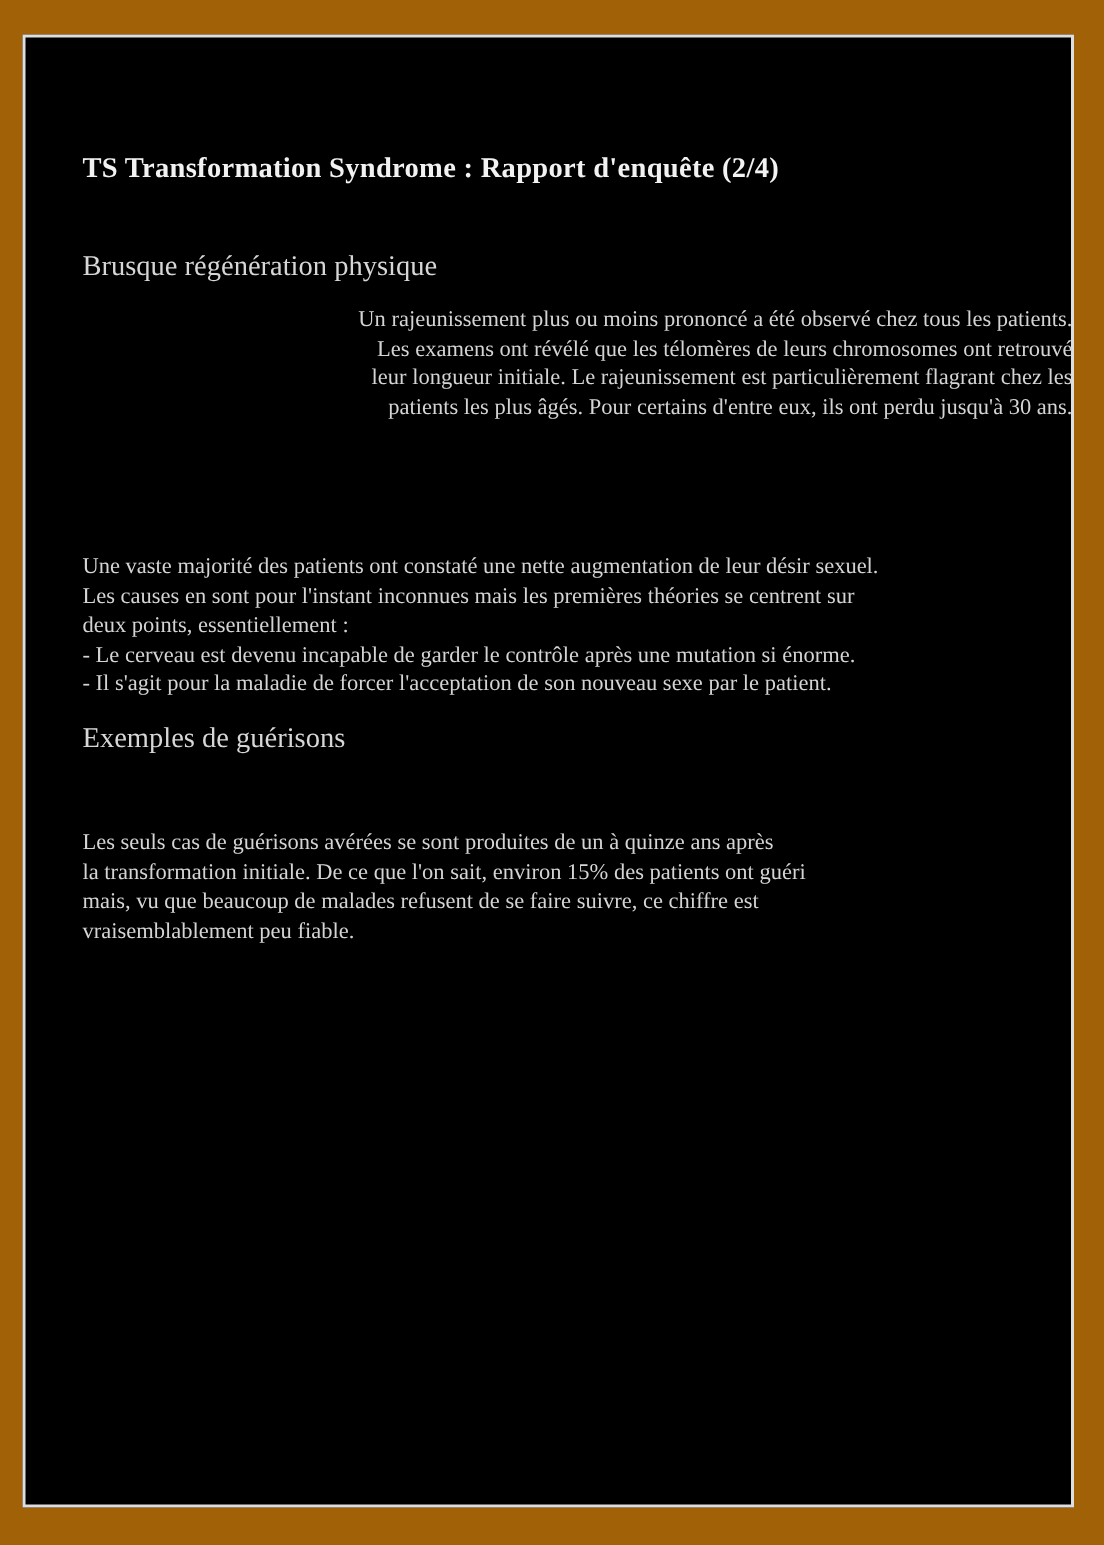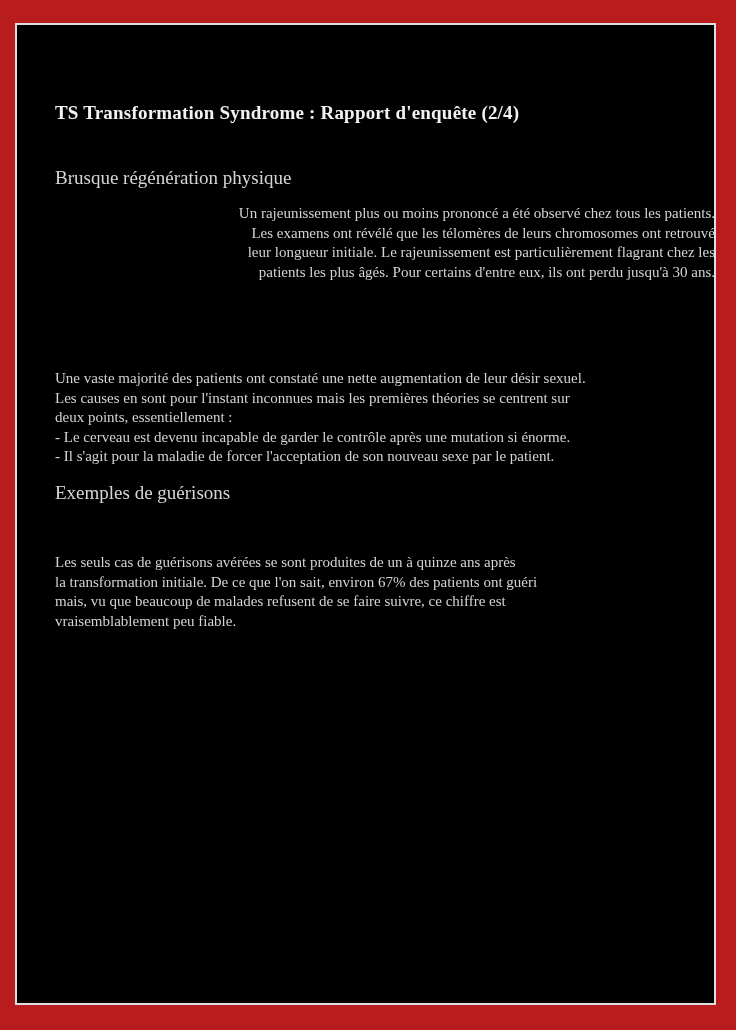--- a/index.html
+++ b/index.html
@@ -4,21 +4,21 @@
 <style>
   html, body {
     margin: 0;
     padding: 0;
     background: #000000;
   }
   .screen {
     position: relative;
     width: 736px;
     height: 1030px;
-    background: #b91c1c;
+    background: #a16207;
     overflow: hidden;
     font-family: "Liberation Serif", "DejaVu Serif", serif;
   }
   .page-border {
     position: absolute;
     left: 15px;
     top: 23px;
     width: 701px;
     height: 982px;
     box-sizing: border-box;
@@ -75,16 +75,16 @@
 patients les plus âgés. Pour certains d'entre eux, ils ont perdu jusqu'à 30 ans.</div>
 
   <div class="sec-body b-2">Une vaste majorité des patients ont constaté une nette augmentation de leur désir sexuel.
 Les causes en sont pour l'instant inconnues mais les premières théories se centrent sur
 deux points, essentiellement :
 - Le cerveau est devenu incapable de garder le contrôle après une mutation si énorme.
 - Il s'agit pour la maladie de forcer l'acceptation de son nouveau sexe par le patient.</div>
 
   <div class="sec-heading h-3">Exemples de guérisons</div>
   <div class="sec-body b-3">Les seuls cas de guérisons avérées se sont produites de un à quinze ans après
-la transformation initiale. De ce que l'on sait, environ 67% des patients ont guéri
+la transformation initiale. De ce que l'on sait, environ 15% des patients ont guéri
 mais, vu que beaucoup de malades refusent de se faire suivre, ce chiffre est
 vraisemblablement peu fiable.</div>
 </div>
 
 </body></html>

